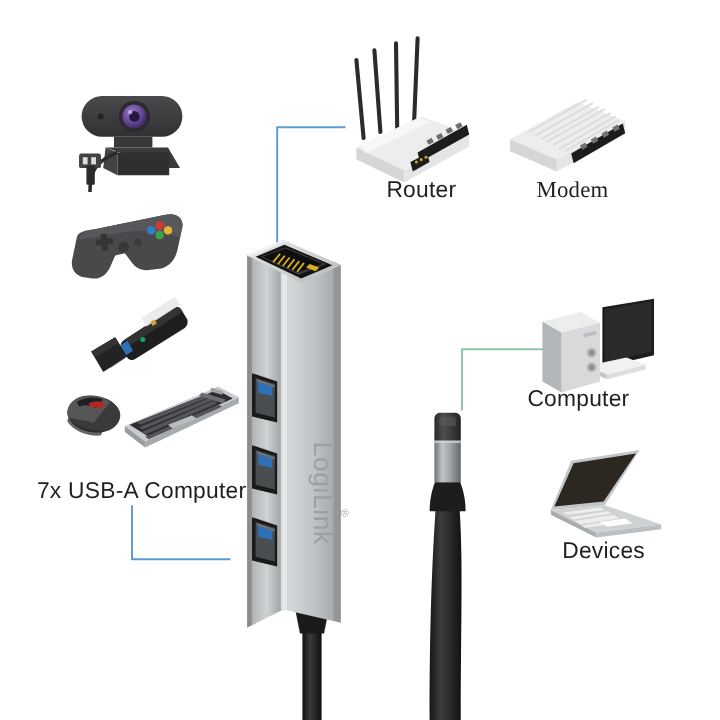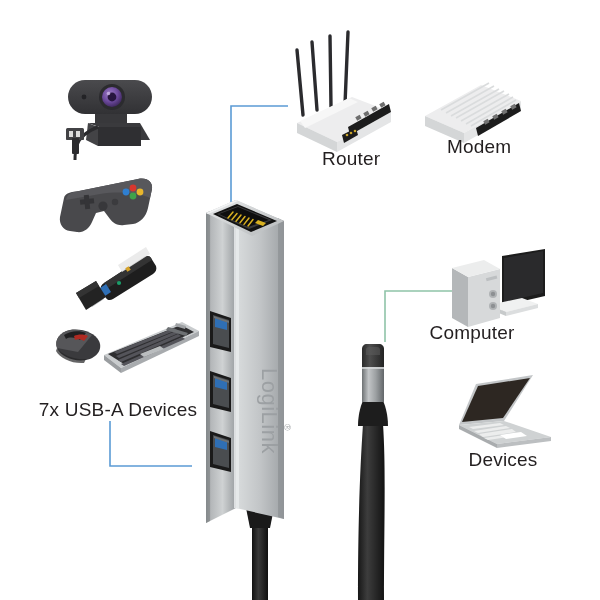--- a/index.html
+++ b/index.html
@@ -12,22 +12,22 @@
   .lbl{
     position:absolute;
     font-family:"Liberation Sans", sans-serif;
     font-size:19px;
     font-weight:400;
     color:#231f20;
     letter-spacing:0.2px;
     white-space:nowrap;
   }
   .lbl-router{left:322px;top:148px;}
-  .lbl-modem{left:447px;top:136px;}
-  .lbl-computer{left:472px;top:322px;transform:translateX(-50%);}
+  .lbl-modem{left:447px;top:148px;font-family:Liberation Serif, serif;}
+  .lbl-computer{left:482px;top:322px;transform:translateX(-50%);}
   .lbl-laptop{left:503px;top:449px;transform:translateX(-50%);}
   .lbl-usba{left:118px;top:399px;transform:translateX(-50%);}
   svg{position:absolute;left:0;top:0;}
 </style>
 </head>
 <body>
 
 <div id="stage">
 
   <svg width="600" height="600" viewBox="0 0 600 600">
@@ -326,15 +326,15 @@
 
       <path d="M367 344 h12 c3 0 5 2 5 5 v18 h-22 v-18 c0 -3 2 -5 5 -5 Z" fill="url(#ccTip)"></path>
       <path d="M369 347 h8 c2 0 3 1.2 3 3 v5 h-14 v-5 c0 -1.8 1 -3 3 -3 Z" fill="#5c5c5c" opacity="0.55"></path>
     </g>
   </svg>
 
   <div class="lbl lbl-router">Router</div>
   <div class="lbl lbl-modem">Modem</div>
   <div class="lbl lbl-computer">Computer</div>
   <div class="lbl lbl-laptop">Devices</div>
-  <div class="lbl lbl-usba">7x USB-A Devices</div>
+  <div class="lbl lbl-usba">7x USB-A Computer</div>
 
 </div>
 
 </body></html>

